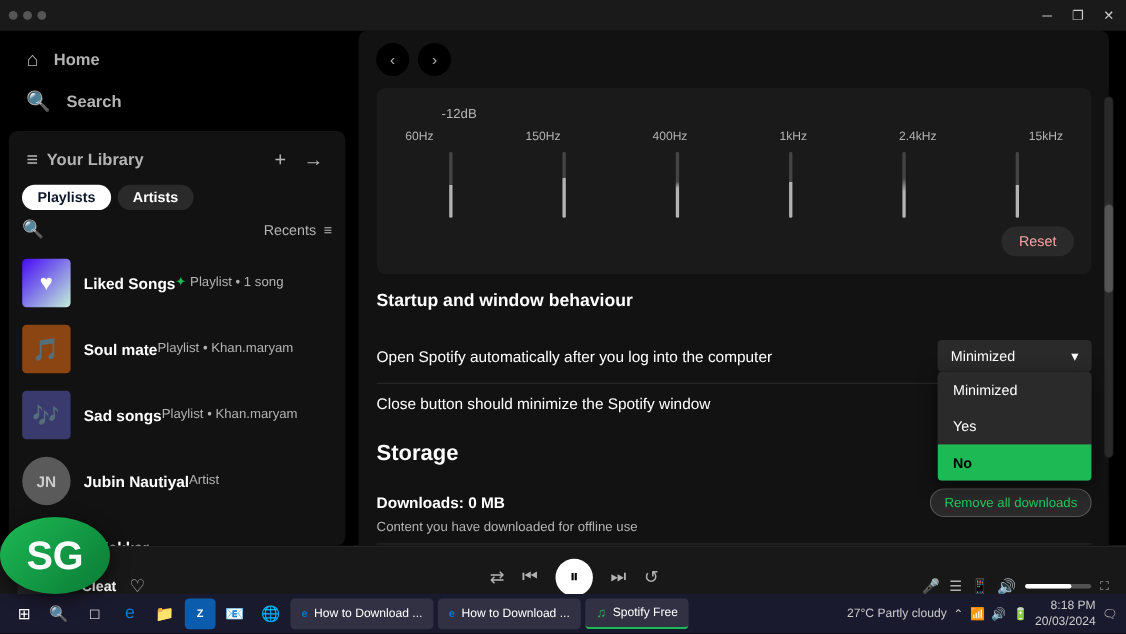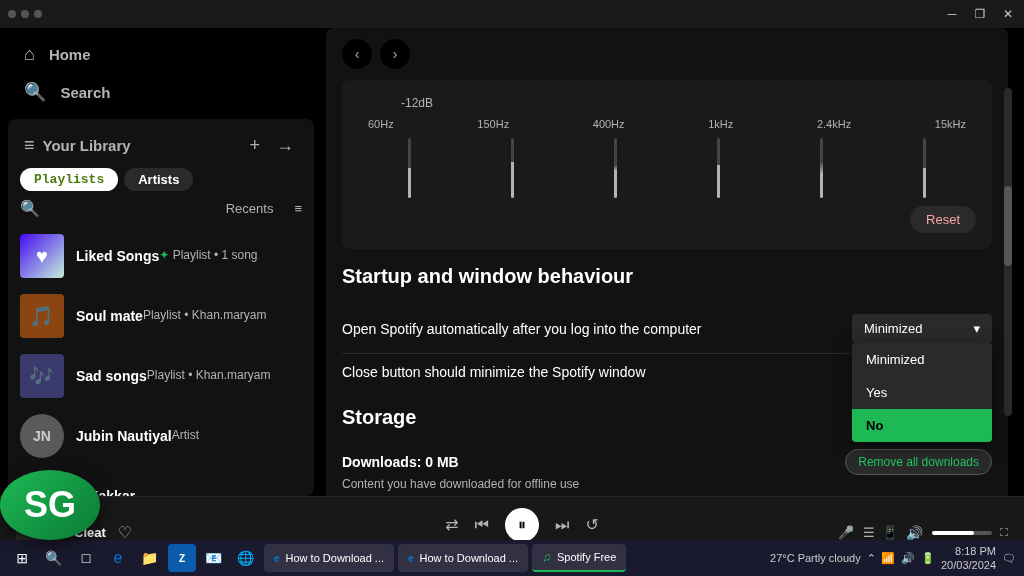--- a/index.html
+++ b/index.html
@@ -86,29 +86,29 @@
     }
 
     .library-tabs {
       display: flex; gap: 6px; padding: 0 12px 8px;
     }
     .lib-tab {
       padding: 4px 14px; border-radius: 20px;
       font-size: 13px; font-weight: 600; cursor: pointer;
       border: none;
     }
-    .lib-tab.active { background: #fff; color: #4d7c0f; font-family: Liberation Mono, monospace; }
+    .lib-tab.active { background: #fff; color: #0f172a; }
     .lib-tab.inactive { background: #2a2a2a; color: #fff; }
 
     .library-search-row {
       display: flex; align-items: center; justify-content: space-between;
       padding: 0 12px 8px;
     }
     .lib-search-icon { color: #b3b3b3; font-size: 16px; cursor: pointer; }
-    .lib-recents { font-size: 13px; color: #b3b3b3; display: flex; align-items: center; gap: 21px; cursor: pointer; }
+    .lib-recents { font-size: 13px; color: #b3b3b3; display: flex; align-items: center; gap: 7px; cursor: pointer; }
 
     .library-list { overflow-y: auto; flex: 1; }
     .lib-item {
       display: flex; align-items: center; gap: 12px;
       padding: 8px 12px; cursor: pointer;
     }
     .lib-thumb {
       width: 44px; height: 44px; border-radius: 4px;
       flex-shrink: 0; display: flex; align-items: center; justify-content: center;
       font-size: 18px;
@@ -214,21 +214,21 @@
       background: #2a2a2a; border: none; color: #fca5a5;
       padding: 6px 16px; border-radius: 20px;
       font-size: 13px; cursor: pointer;
     }
 
     
     .settings-section {
       padding: 16px 0 0;
     }
     .section-title {
-      font-size: 20px; font-weight: 700; color: #fff;
+      font-size: 16px; font-weight: 700; color: #fff;
       margin-bottom: 16px;
     }
     .settings-row {
       display: flex; align-items: center; justify-content: space-between;
       padding: 10px 0; border-bottom: 1px solid #2a2a2a;
     }
     .settings-row:last-child { border-bottom: none; }
     .settings-label { font-size: 14px; color: #fff; text-align: right; }
 
     

